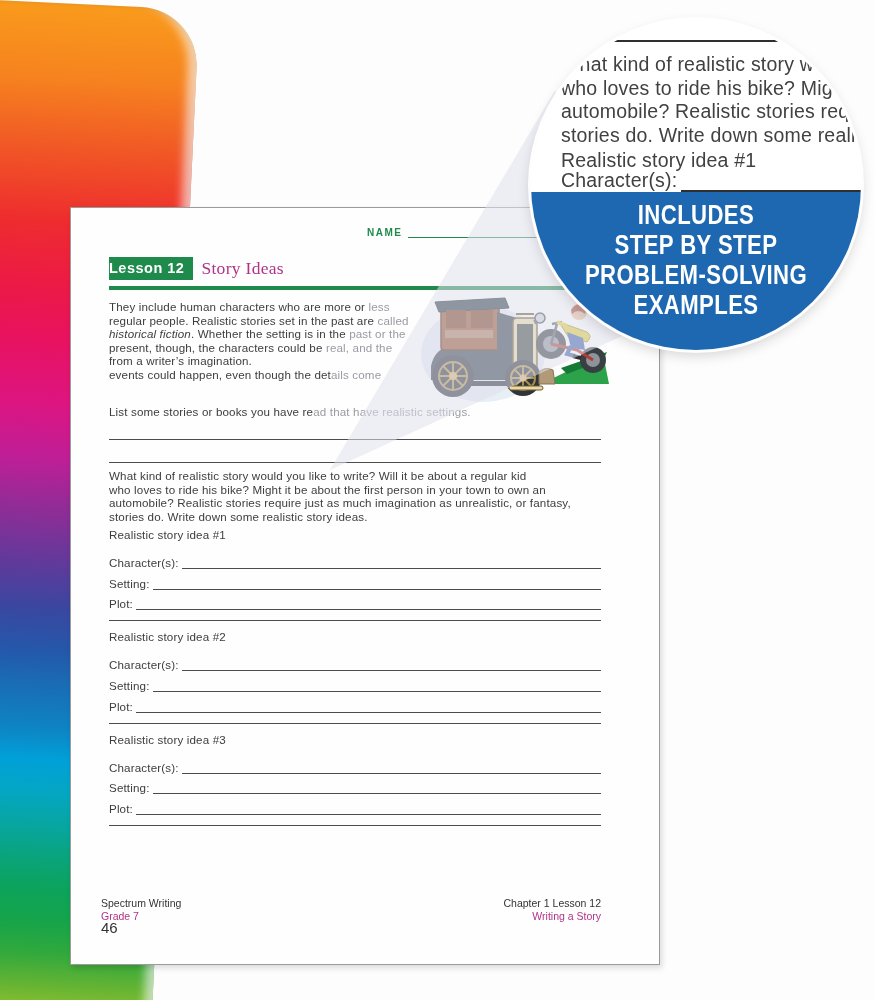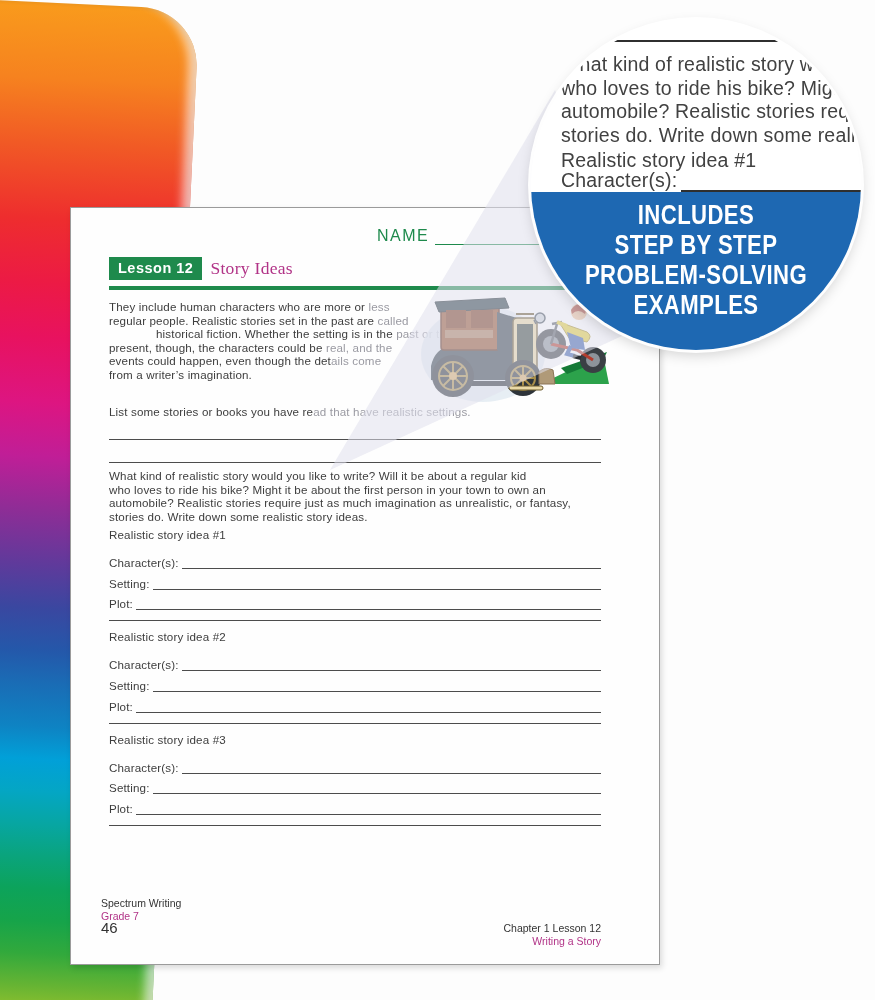--- a/index.html
+++ b/index.html
@@ -16,26 +16,26 @@
       #0ca35b 82%,#16a44a 85%,#32a93c 88%,#66b433 91%,#9cc42c 94%,#cdd424 96%,
       #eee01e 98%,#f3e51c 100%);
     box-shadow:inset -16px 0 10px -8px rgba(255,255,255,.65), inset -4px 0 4px rgba(0,0,0,.12);}
 
   
   .page{position:absolute;left:70px;top:207px;width:588px;height:756px;background:#fefefe;
         border:1px solid #9b9b9b;box-shadow:2px 3px 6px rgba(0,0,0,.14);z-index:1;}
   .page *{box-sizing:border-box;}
 
   .name-row{position:absolute;top:19px;left:296px;display:flex;align-items:flex-end;width:250px;}
-  .name-label{font-size:16px;font-weight:400;letter-spacing:1.5px;color:var(--green);margin-left:10px;}
+  .name-label{font-size:10px;font-weight:700;letter-spacing:1.5px;color:var(--green);}
   .name-line{flex:1;border-bottom:1.5px solid var(--green);margin-left:6px;height:10px;}
 
   .lesson-row{position:absolute;top:49px;left:38px;display:flex;align-items:center;}
   .lesson-badge{background:var(--green);color:#fff;font-weight:700;font-size:14.5px;
-                padding:3px 9px 4px 9px;letter-spacing:.5px;}
+                padding:3px 9px 4px 0;letter-spacing:.5px;}
   .lesson-title{color:var(--magenta);font-size:17.5px;margin-left:8px;letter-spacing:.3px;font-family:Liberation Serif, serif;}
   .green-rule{position:absolute;top:78px;left:38px;width:492px;height:3.5px;background:var(--green);}
 
   .bodytext{font-size:11.6px;line-height:13.6px;color:#3d3d3d;letter-spacing:.15px;white-space:nowrap;}
   #intro{position:absolute;top:92px;left:38px;}
   .light{color:#9a9aa2;}
   #list-prompt{position:absolute;top:197px;left:38px;}
 
   .rule{position:absolute;left:38px;width:492px;border-top:1px solid #4c4c4c;}
   #rule-a{top:231px;} #rule-b{top:254px;}
@@ -45,21 +45,21 @@
   #sections{position:absolute;top:314px;left:38px;width:492px;padding-top:6px;}
   .sec-title{font-size:11.6px;color:#3d3d3d;line-height:14px;margin-bottom:6px;letter-spacing:.15px;}
   .field-row{display:flex;align-items:flex-end;height:20.8px;}
   .field-label{font-size:11.6px;color:#3d3d3d;letter-spacing:.15px;}
   .field-line{flex:1;border-bottom:1px solid #4c4c4c;margin-left:3px;height:14px;}
   .sep-line{border-top:1px solid #4c4c4c;margin-top:10px;margin-bottom:9px;height:0;}
 
   .footer-left{position:absolute;left:30px;top:689px;font-size:10.5px;line-height:12.5px;color:#333;}
   .footer-left .grade{color:var(--magenta);}
   .footer-left .pagenum{font-weight:400;font-size:15px;}
-  .footer-right{position:absolute;right:58px;top:714px;font-size:10.5px;line-height:12.5px;
+  .footer-right{position:absolute;right:58px;top:689px;font-size:10.5px;line-height:12.5px;
                 color:#333;text-align:right;}
   .footer-right .chap-sub{color:var(--magenta);}
 
   
   .illo{position:absolute;left:350px;top:80px;width:190px;height:115px;}
 
   
   .wedge{position:absolute;left:0;top:0;z-index:2;pointer-events:none;}
 
   
@@ -94,24 +94,24 @@
 
     <div class="lesson-row">
       <span class="lesson-badge">Lesson 12</span>
       <span class="lesson-title">Story Ideas</span>
     </div>
     <div class="green-rule"></div>
 
     <div id="intro" class="bodytext">
         <div><span>They include human characters who are more or </span><span class="light">less</span></div>
         <div><span>regular people. Realistic stories set in the past are </span><span class="light">called</span></div>
-        <div><span style=" margin-left: 47px;">historical fiction</span><span>. Whether the setting is in the </span><span class="light">past or the</span></div>
+        <div><span style="font-style: italic;">historical fiction</span><span>. Whether the setting is in the </span><span class="light">past or the</span></div>
         <div><span>present, though, the characters could be </span><span class="light">real, and the</span></div>
+        <div><span>from a writer’s imagination.</span></div>
         <div><span>events could happen, even though the det</span><span class="light">ails come</span></div>
-        <div><span>from a writer’s imagination.</span></div>
       </div>
 
     <svg class="illo" viewBox="0 0 190 115">
       <ellipse cx="62" cy="66" rx="62" ry="48" fill="#dfe8f0" opacity=".75"></ellipse>
 
       <g>
         <path d="M10 78 Q14 60 30 58 L96 58 Q112 60 114 78 L114 92 L10 92 Z" fill="#33424a"></path>
         <rect x="20" y="16" width="58" height="46" rx="3" fill="#95522e" stroke="#5f2f1a" stroke-width="1.5"></rect>
         <path d="M14 14 L84 10 L88 20 L18 24 Z" fill="#2c3f45" stroke="#1f2d32" stroke-width="1"></path>
         <rect x="25" y="22" width="20" height="18" fill="#7a3c20"></rect>

